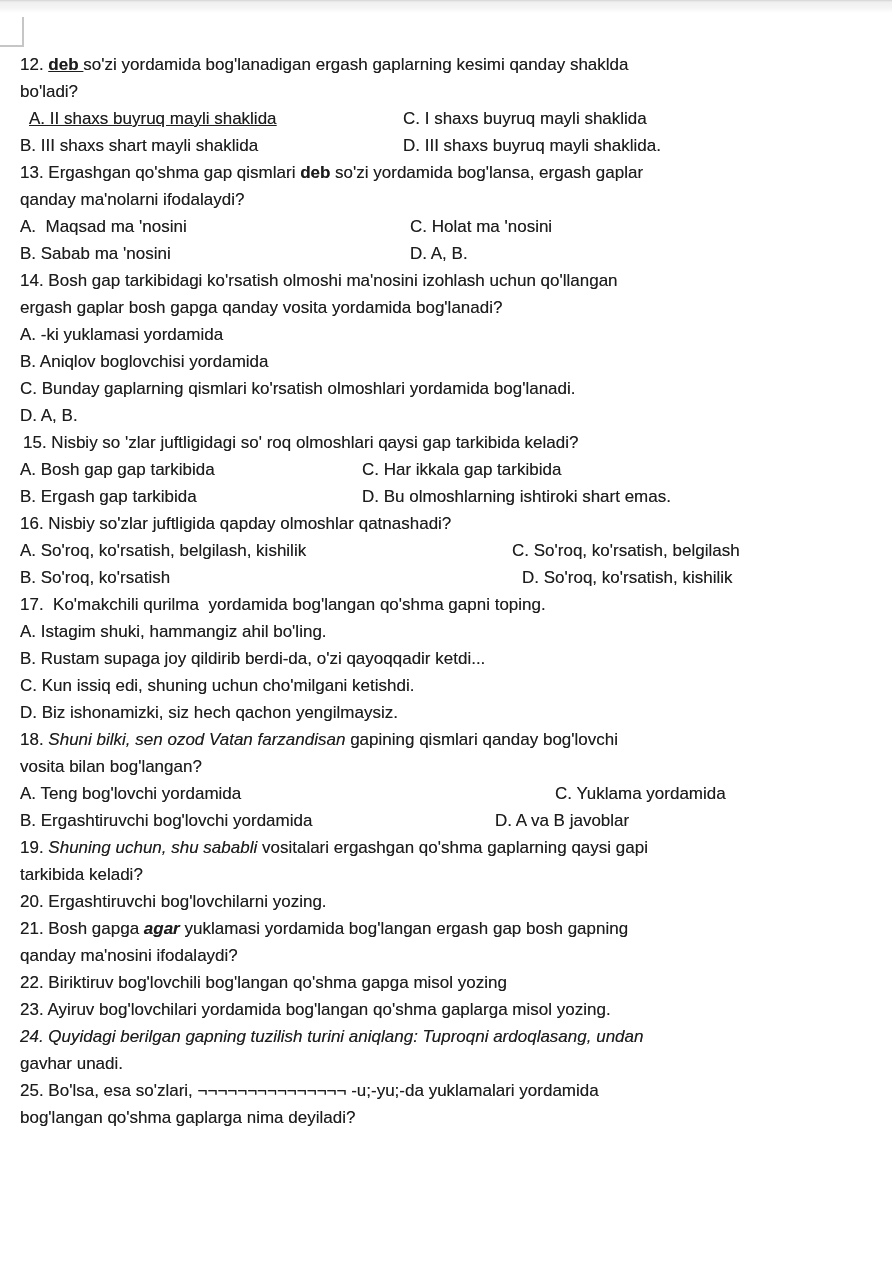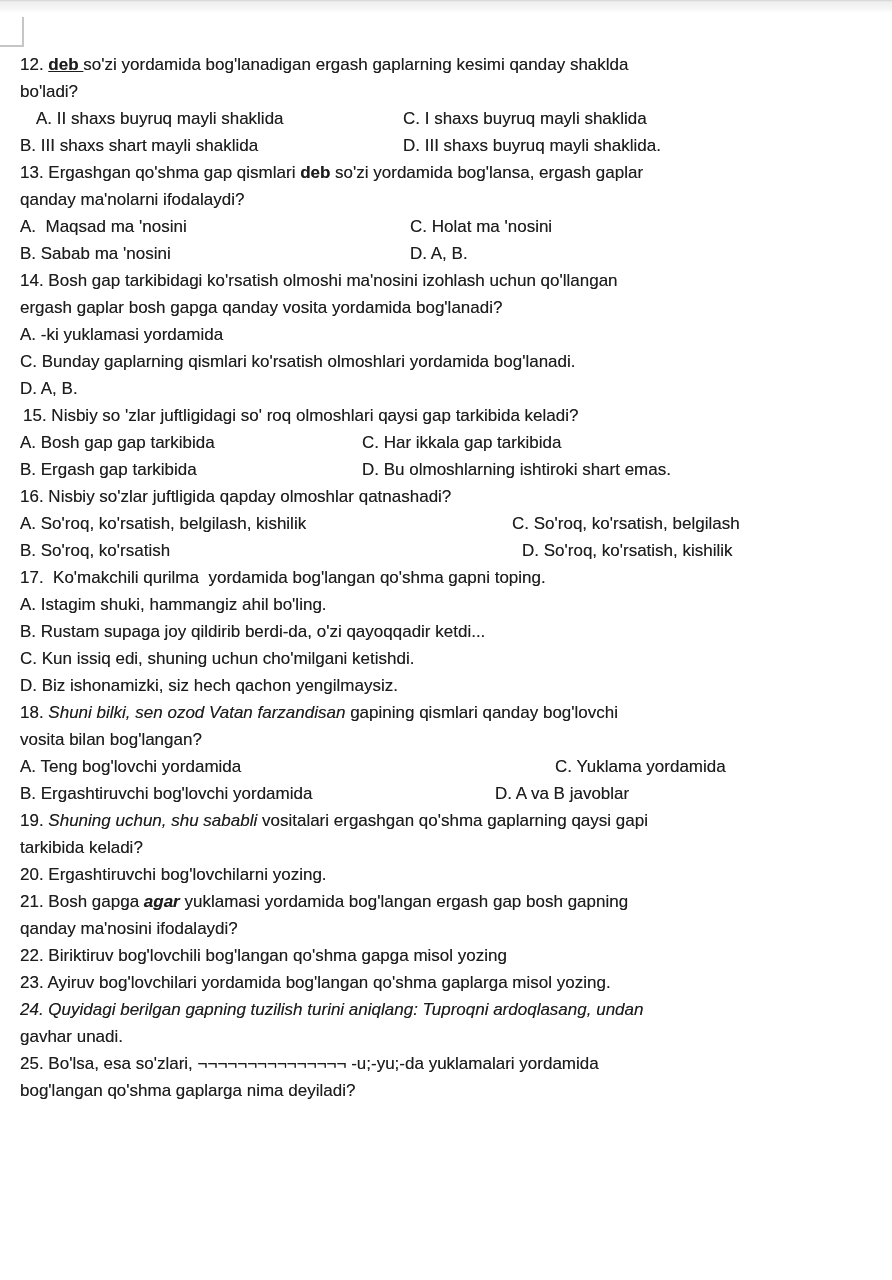--- a/index.html
+++ b/index.html
@@ -62,29 +62,30 @@
 </style>
 </head>
 <body>
 
 <div class="page">
   <div class="top-band"></div>
   <div class="corner-mark"></div>
   <div class="doc">
       <div class="line"><span class="colseg" style="left: 0px;"><span>12. </span><span class="b u">deb </span><span>so'zi yordamida bog'lanadigan ergash gaplarning kesimi qanday shaklda</span></span></div>
       <div class="line"><span class="colseg" style="left: 0px;"><span>bo'ladi?</span></span></div>
-      <div class="line"><span class="colseg" style="left: 16px;"><span>A. II shaxs buyruq mayli shaklida</span></span><span class="colseg" style="left: 383px;"><span>C. I shaxs buyruq mayli shaklida</span></span></div>
+      <div class="line"><span class="colseg" style="left: 9px; text-decoration: underline;"><span>A. II shaxs buyruq mayli shaklida</span></span><span class="colseg" style="left: 383px;"><span>C. I shaxs buyruq mayli shaklida</span></span></div>
       <div class="line"><span class="colseg" style="left: 0px;"><span>B. III shaxs shart mayli shaklida</span></span><span class="colseg" style="left: 383px;"><span>D. III shaxs buyruq mayli shaklida.</span></span></div>
       <div class="line"><span class="colseg" style="left: 0px;"><span>13. Ergashgan qo'shma gap qismlari </span><span class="b">deb </span><span>so'zi yordamida bog'lansa, ergash gaplar</span></span></div>
       <div class="line"><span class="colseg" style="left: 0px;"><span>qanday ma'nolarni ifodalaydi?</span></span></div>
       <div class="line"><span class="colseg" style="left: 0px;"><span>A.  Maqsad ma 'nosini</span></span><span class="colseg" style="left: 390px;"><span>C. Holat ma 'nosini</span></span></div>
       <div class="line"><span class="colseg" style="left: 0px;"><span>B. Sabab ma 'nosini</span></span><span class="colseg" style="left: 390px;"><span>D. A, B.</span></span></div>
       <div class="line"><span class="colseg" style="left: 0px;"><span>14. Bosh gap tarkibidagi ko'rsatish olmoshi ma'nosini izohlash uchun qo'llangan</span></span></div>
       <div class="line"><span class="colseg" style="left: 0px;"><span>ergash gaplar bosh gapga qanday vosita yordamida bog'lanadi?</span></span></div>
       <div class="line"><span class="colseg" style="left: 0px;"><span>A. -ki yuklamasi yordamida</span></span></div>
+      <div class="line"><span class="colseg" style="left: 0px;"><span>B. Aniqlov boglovchisi yordamida</span></span></div>
       <div class="line"><span class="colseg" style="left: 0px;"><span>C. Bunday gaplarning qismlari ko'rsatish olmoshlari yordamida bog'lanadi.</span></span></div>
       <div class="line"><span class="colseg" style="left: 0px;"><span>D. A, B.</span></span></div>
       <div class="line"><span class="colseg" style="left: 3px;"><span>15. Nisbiy so 'zlar juftligidagi so' roq olmoshlari qaysi gap tarkibida keladi?</span></span></div>
       <div class="line"><span class="colseg" style="left: 0px;"><span>A. Bosh gap gap tarkibida</span></span><span class="colseg" style="left: 342px;"><span>C. Har ikkala gap tarkibida</span></span></div>
       <div class="line"><span class="colseg" style="left: 0px;"><span>B. Ergash gap tarkibida</span></span><span class="colseg" style="left: 342px;"><span>D. Bu olmoshlarning ishtiroki shart emas.</span></span></div>
       <div class="line"><span class="colseg" style="left: 0px;"><span>16. Nisbiy so'zlar juftligida qapday olmoshlar qatnashadi?</span></span></div>
       <div class="line"><span class="colseg" style="left: 0px;"><span>A. So'roq, ko'rsatish, belgilash, kishilik</span></span><span class="colseg" style="left: 492px;"><span>C. So'roq, ko'rsatish, belgilash</span></span></div>
       <div class="line"><span class="colseg" style="left: 0px;"><span>B. So'roq, ko'rsatish</span></span><span class="colseg" style="left: 470px; margin-left: 32px;"><span>D. So'roq, ko'rsatish, kishilik</span></span></div>
       <div class="line"><span class="colseg" style="left: 0px;"><span>17.  Ko'makchili qurilma  yordamida bog'langan qo'shma gapni toping.</span></span></div>
       <div class="line"><span class="colseg" style="left: 0px;"><span>A. Istagim shuki, hammangiz ahil bo'ling.</span></span></div>

